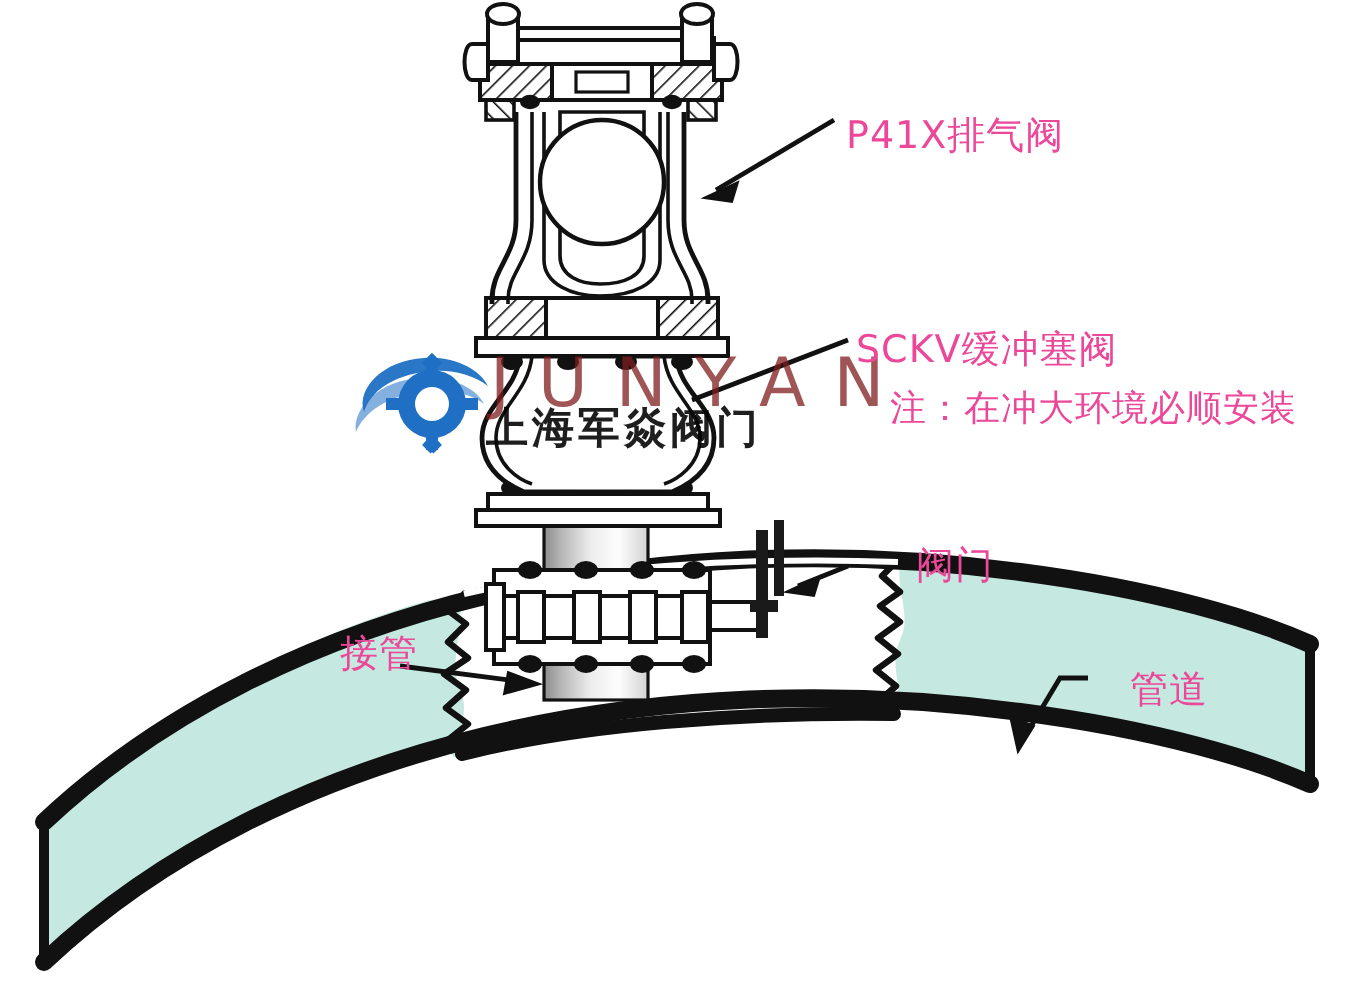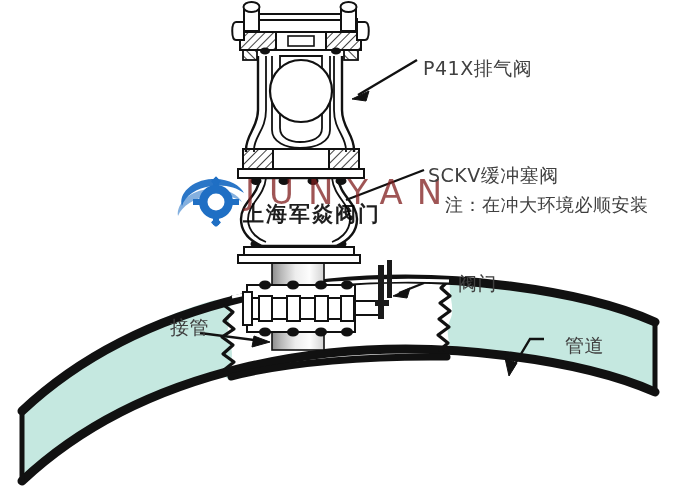--- a/index.html
+++ b/index.html
@@ -21,21 +21,21 @@
   }
   #diagram {
     position: absolute;
     left: 0;
     top: 0;
     width: 673px;
     height: 500px;
   }
   .lbl {
     position: absolute;
-    color: #404040;
+    color: #ec4899;
     font-family: "DejaVu Sans", "Liberation Sans", sans-serif;
     white-space: nowrap;
     line-height: 1.25;
     letter-spacing: 0.5px;
   }
   .lbl-main { font-size: 19px; }
   .lbl-note { font-size: 18px; }
   .lbl-sm   { font-size: 19px; }
 
   #lbl-airvalve { left: 423px; top: 57px; }

